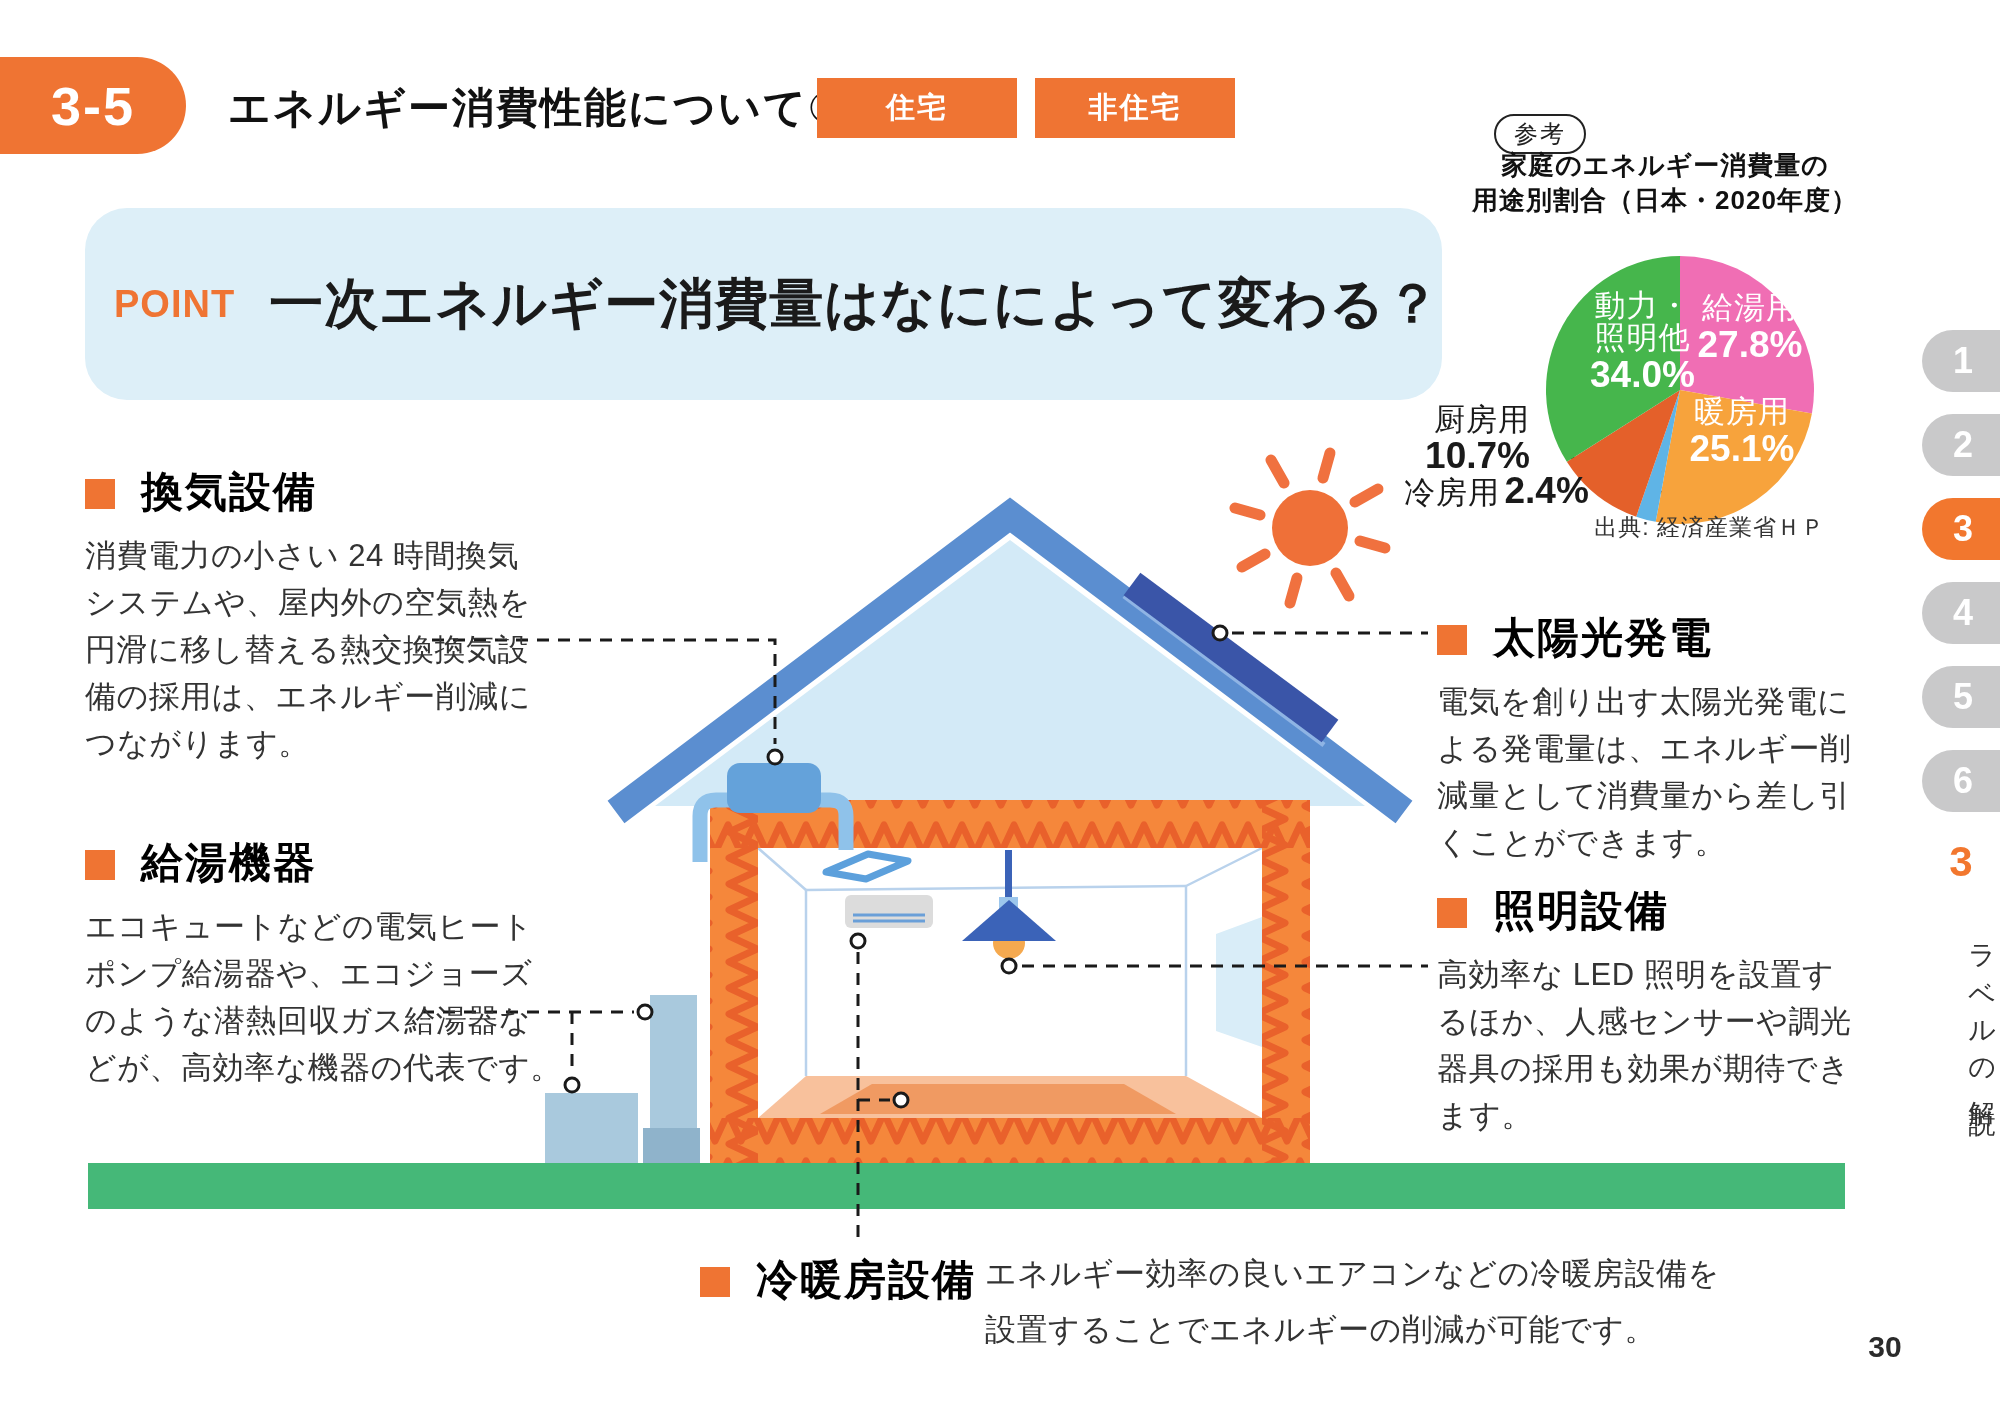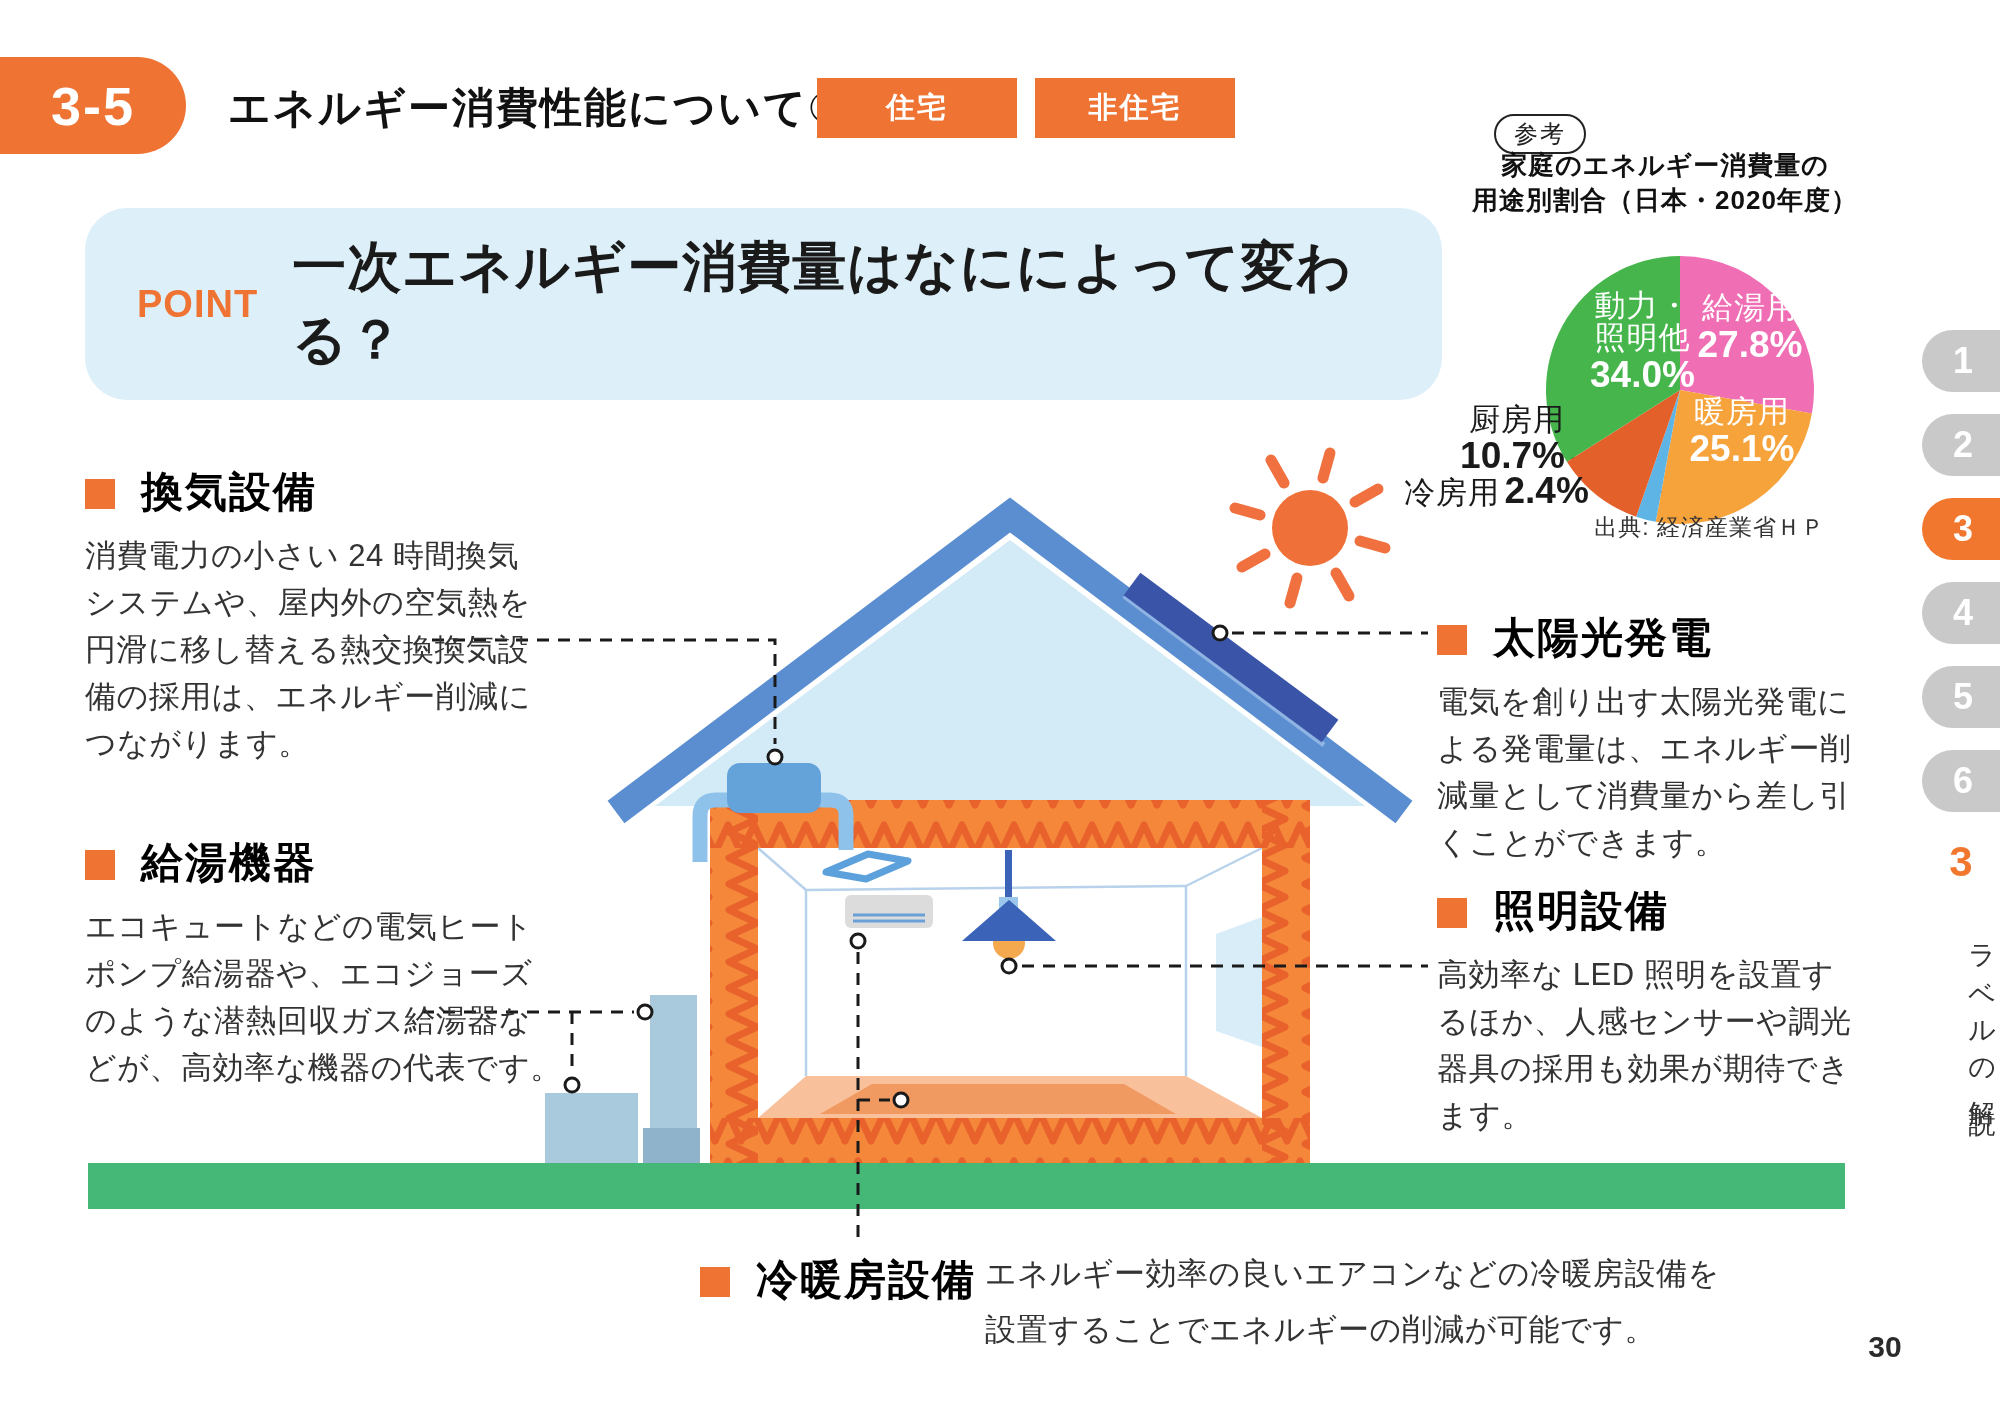--- a/index.html
+++ b/index.html
@@ -13,21 +13,21 @@
     border-radius:0 49px 49px 0;display:flex;align-items:center;justify-content:center;
     color:#fff;font-size:54px;font-weight:bold;letter-spacing:2px;}
   .page-title{position:absolute;left:228px;top:80px;font-size:42px;font-weight:bold;color:#111;
     letter-spacing:2px;margin:0;}
   .tag{position:absolute;top:78px;width:200px;height:60px;background:#ef7433;color:#fff;
     display:flex;align-items:center;justify-content:center;font-size:29px;font-weight:bold;letter-spacing:2px;}
   .tag-res{left:817px;} .tag-non{left:1035px;}
 
   
   .point-box{position:absolute;left:85px;top:208px;width:1357px;height:192px;background:#ddeff8;
-    border-radius:42px;display:flex;align-items:center;padding-left:52px;box-sizing:border-box;}
+    border-radius:42px;display:flex;align-items:center;padding-left:29px;box-sizing:border-box;}
   .point-label{color:#ef7433;font-size:38px;font-weight:bold;letter-spacing:1px;margin-right:34px;}
   .point-title{color:#1a1a1a;font-size:54px;font-weight:bold;letter-spacing:1px;}
 
   
   .sec{position:absolute;}
   .sec-head{display:flex;align-items:center;gap:26px;color:#000000;font-size:42px;font-weight:bold;letter-spacing:2px;}
   .sec-sq{width:30px;height:30px;background:#ef7433;flex:0 0 auto;margin-top:4px;}
   .sec-body{margin-top:12px;font-size:31px;line-height:47px;color:#333;white-space:pre-line;letter-spacing:0.5px;}
   .sec-vent{left:85px;top:464px;width:500px;}
   .sec-water{left:85px;top:835px;width:500px;}
@@ -43,21 +43,21 @@
     box-sizing:border-box;letter-spacing:2px;}
   .ref-caption{position:absolute;left:1455px;top:148px;width:420px;text-align:center;color:#111;
     font-size:26px;font-weight:bold;line-height:35px;letter-spacing:1px;}
   .pie-wrap{position:absolute;left:1546px;top:256px;width:268px;height:268px;}
   .pl{position:absolute;}
   .pl-name{font-size:31px;line-height:32px;letter-spacing:1px;}
   .pl-pct{font-size:37px;font-weight:bold;line-height:42px;letter-spacing:0;}
   .pl-green{left:1550px;top:290px;width:185px;text-align:center;color:#fff;}
   .pl-pink{left:1690px;top:292px;width:120px;text-align:center;color:#fff;}
   .pl-orange{left:1682px;top:396px;width:120px;text-align:center;color:#fff;}
-  .pl-kitchen{left:1405px;top:404px;width:160px;text-align:right;color:#1a1a1a;}
+  .pl-kitchen{left:1370px;top:404px;width:160px;text-align:right;color:#1a1a1a;}
   .pl-kitchen .pl-pct{line-height:40px;}
   .pl-cooling{left:1404px;top:470px;width:245px;color:#1a1a1a;}
   .pl-cooling .pl-name,.pl-cooling .pl-pct{display:inline;vertical-align:baseline;}
   .ref-source{position:absolute;left:1520px;top:512px;width:305px;text-align:right;font-size:23px;
     color:#333;letter-spacing:1px;}
 
   
   .side-tab{position:absolute;left:1922px;width:78px;height:62px;background:#c9c9ca;color:#fff;
     border-radius:31px 0 0 31px;display:flex;align-items:center;justify-content:center;
     font-size:36px;font-weight:bold;padding-left:4px;box-sizing:border-box;}

